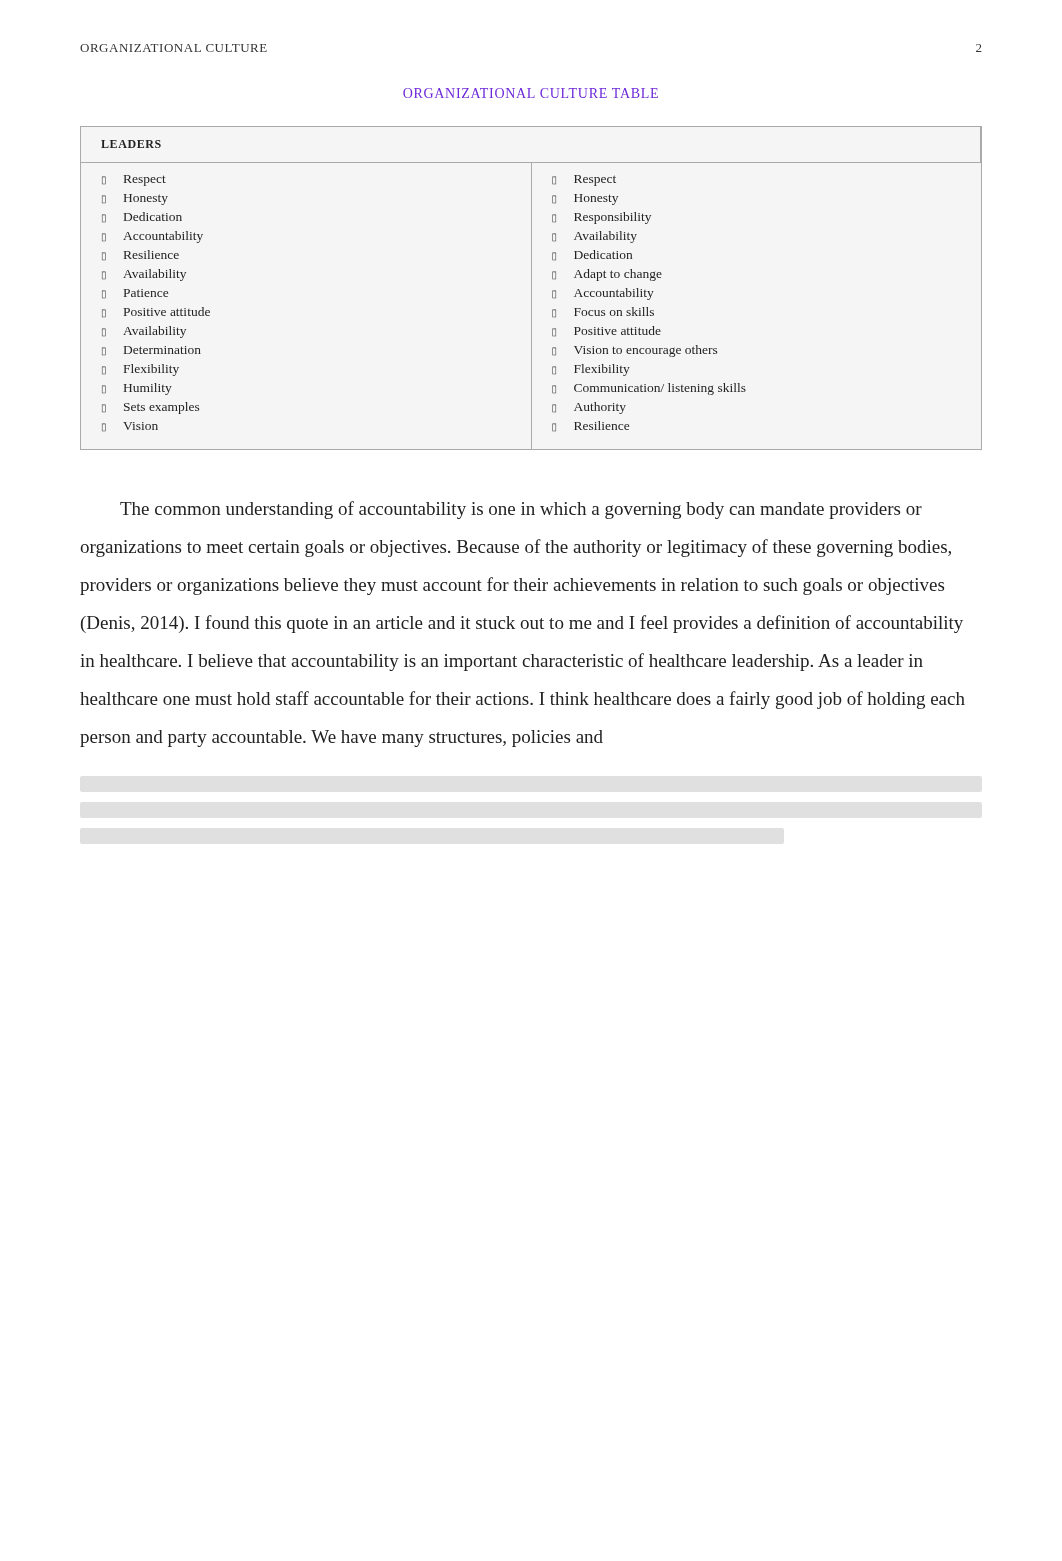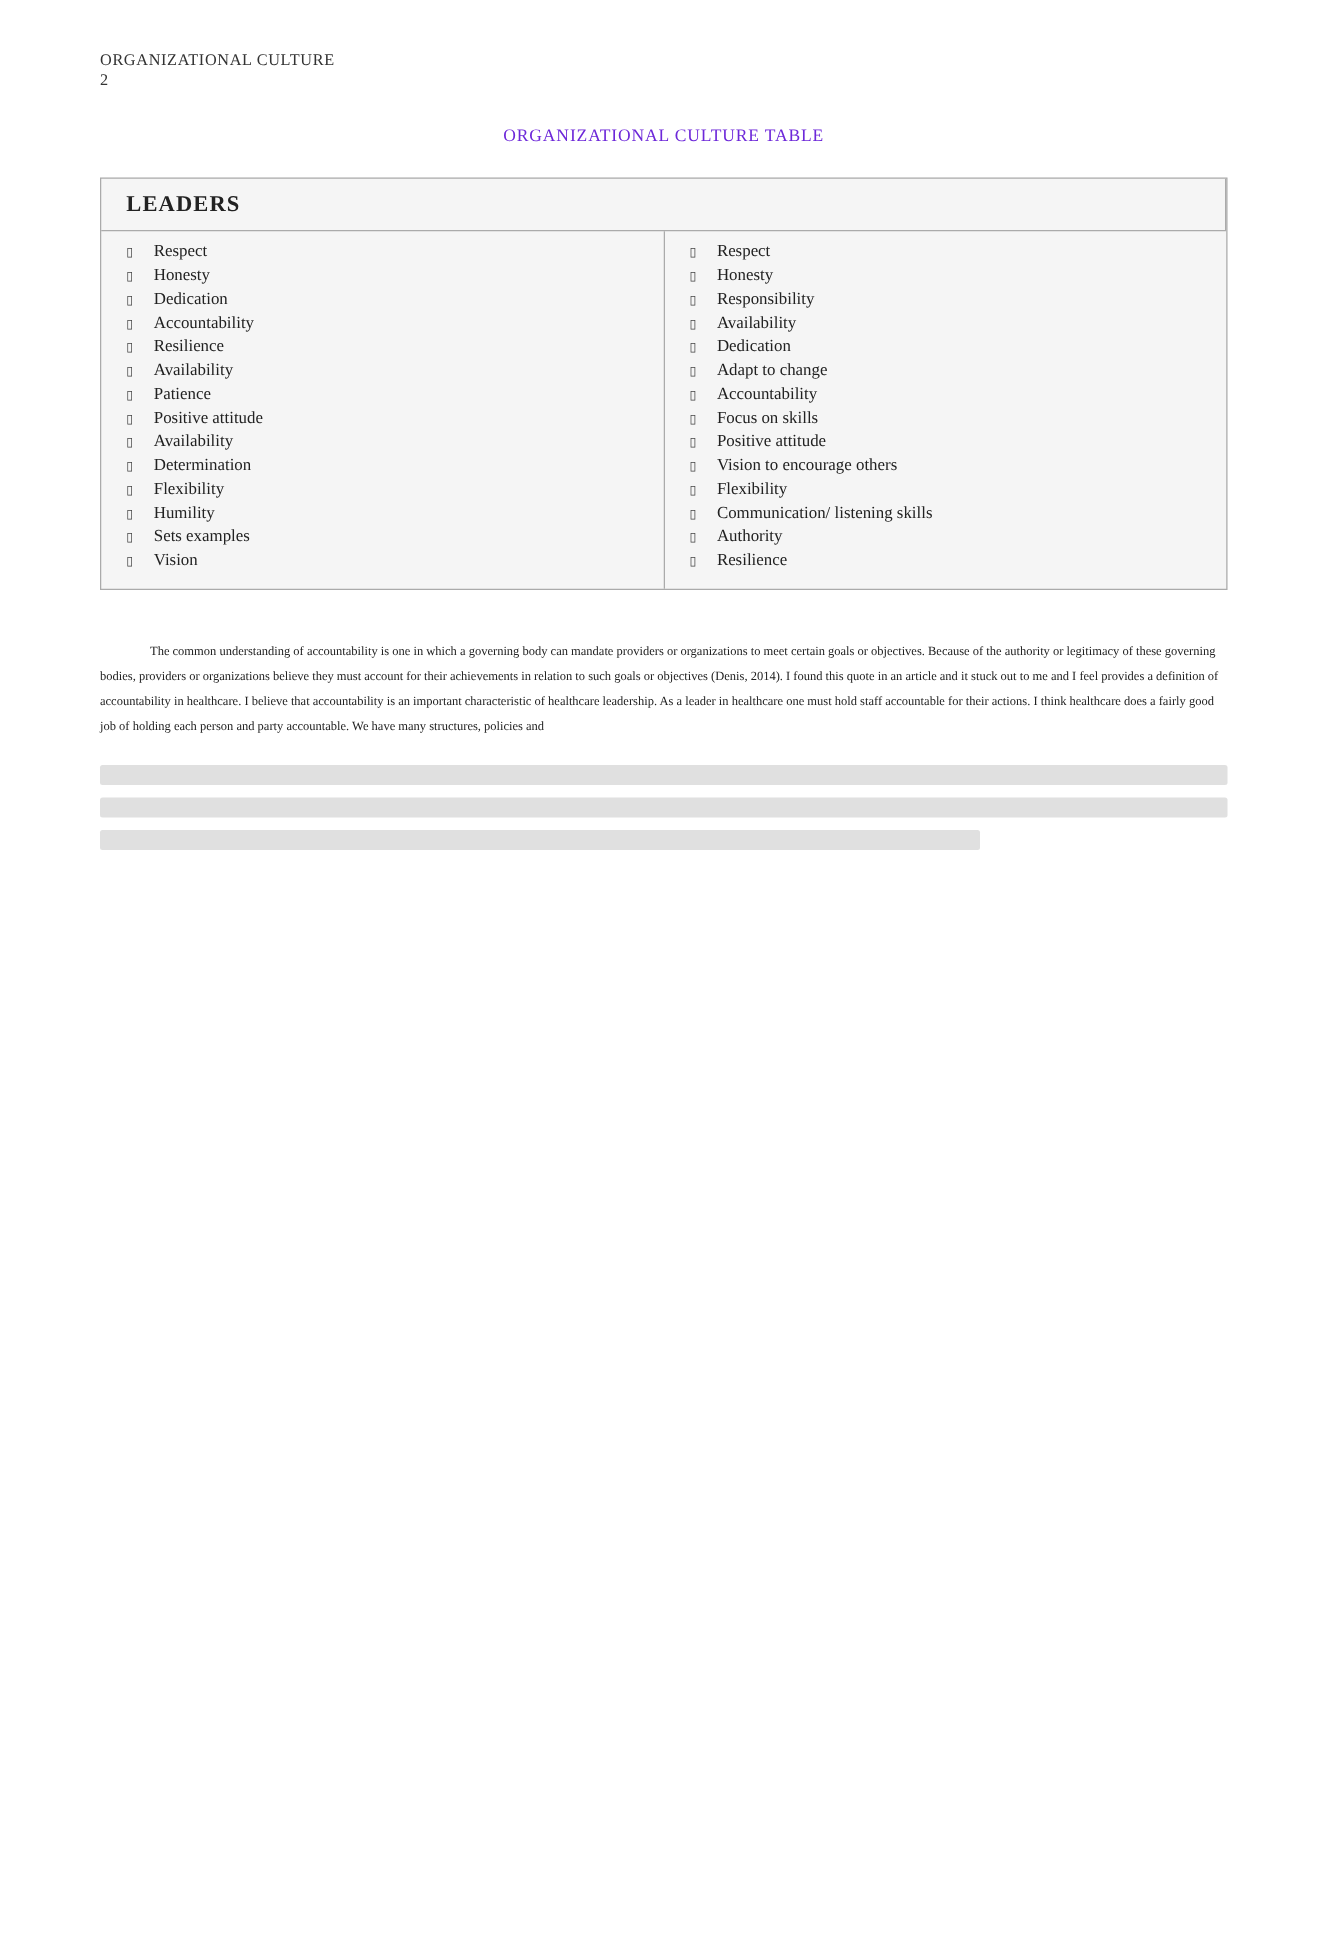--- a/index.html
+++ b/index.html
@@ -16,21 +16,20 @@
       width: 1062px;
       min-height: 1561px;
       padding: 40px 80px 60px 80px;
     }
 
     .page-header {
       display: flex;
       justify-content: space-between;
       align-items: flex-start;
       margin-bottom: 30px;
-      flex-direction: column;
     }
 
     .page-header-title {
       font-size: 13px;
       letter-spacing: 0.04em;
       color: #333;
       text-transform: uppercase;
     }
 
     .page-number {
@@ -54,21 +53,21 @@
     }
 
     .table-header-row {
       display: flex;
       border-bottom: 1px solid #aaaaaa;
     }
 
     .table-header-cell {
       flex: 1;
       padding: 10px 20px;
-      font-size: 18px;
+      font-size: 12px;
       font-weight: bold;
       letter-spacing: 0.05em;
       text-transform: uppercase;
       color: #222;
     }
 
     .table-header-cell:first-child {
       border-right: 1px solid #aaaaaa;
     }
 
@@ -100,21 +99,21 @@
       flex-shrink: 0;
       min-width: 14px;
       display: inline-block;
     }
 
     .paragraph-section {
       margin-top: 30px;
     }
 
     .paragraph {
-      font-size: 10px;
+      font-size: 19px;
       line-height: 2.0;
       text-indent: 40px;
       margin-bottom: 0;
       color: #222;
     }
 
     .redacted-block {
       margin-top: 20px;
     }
 

